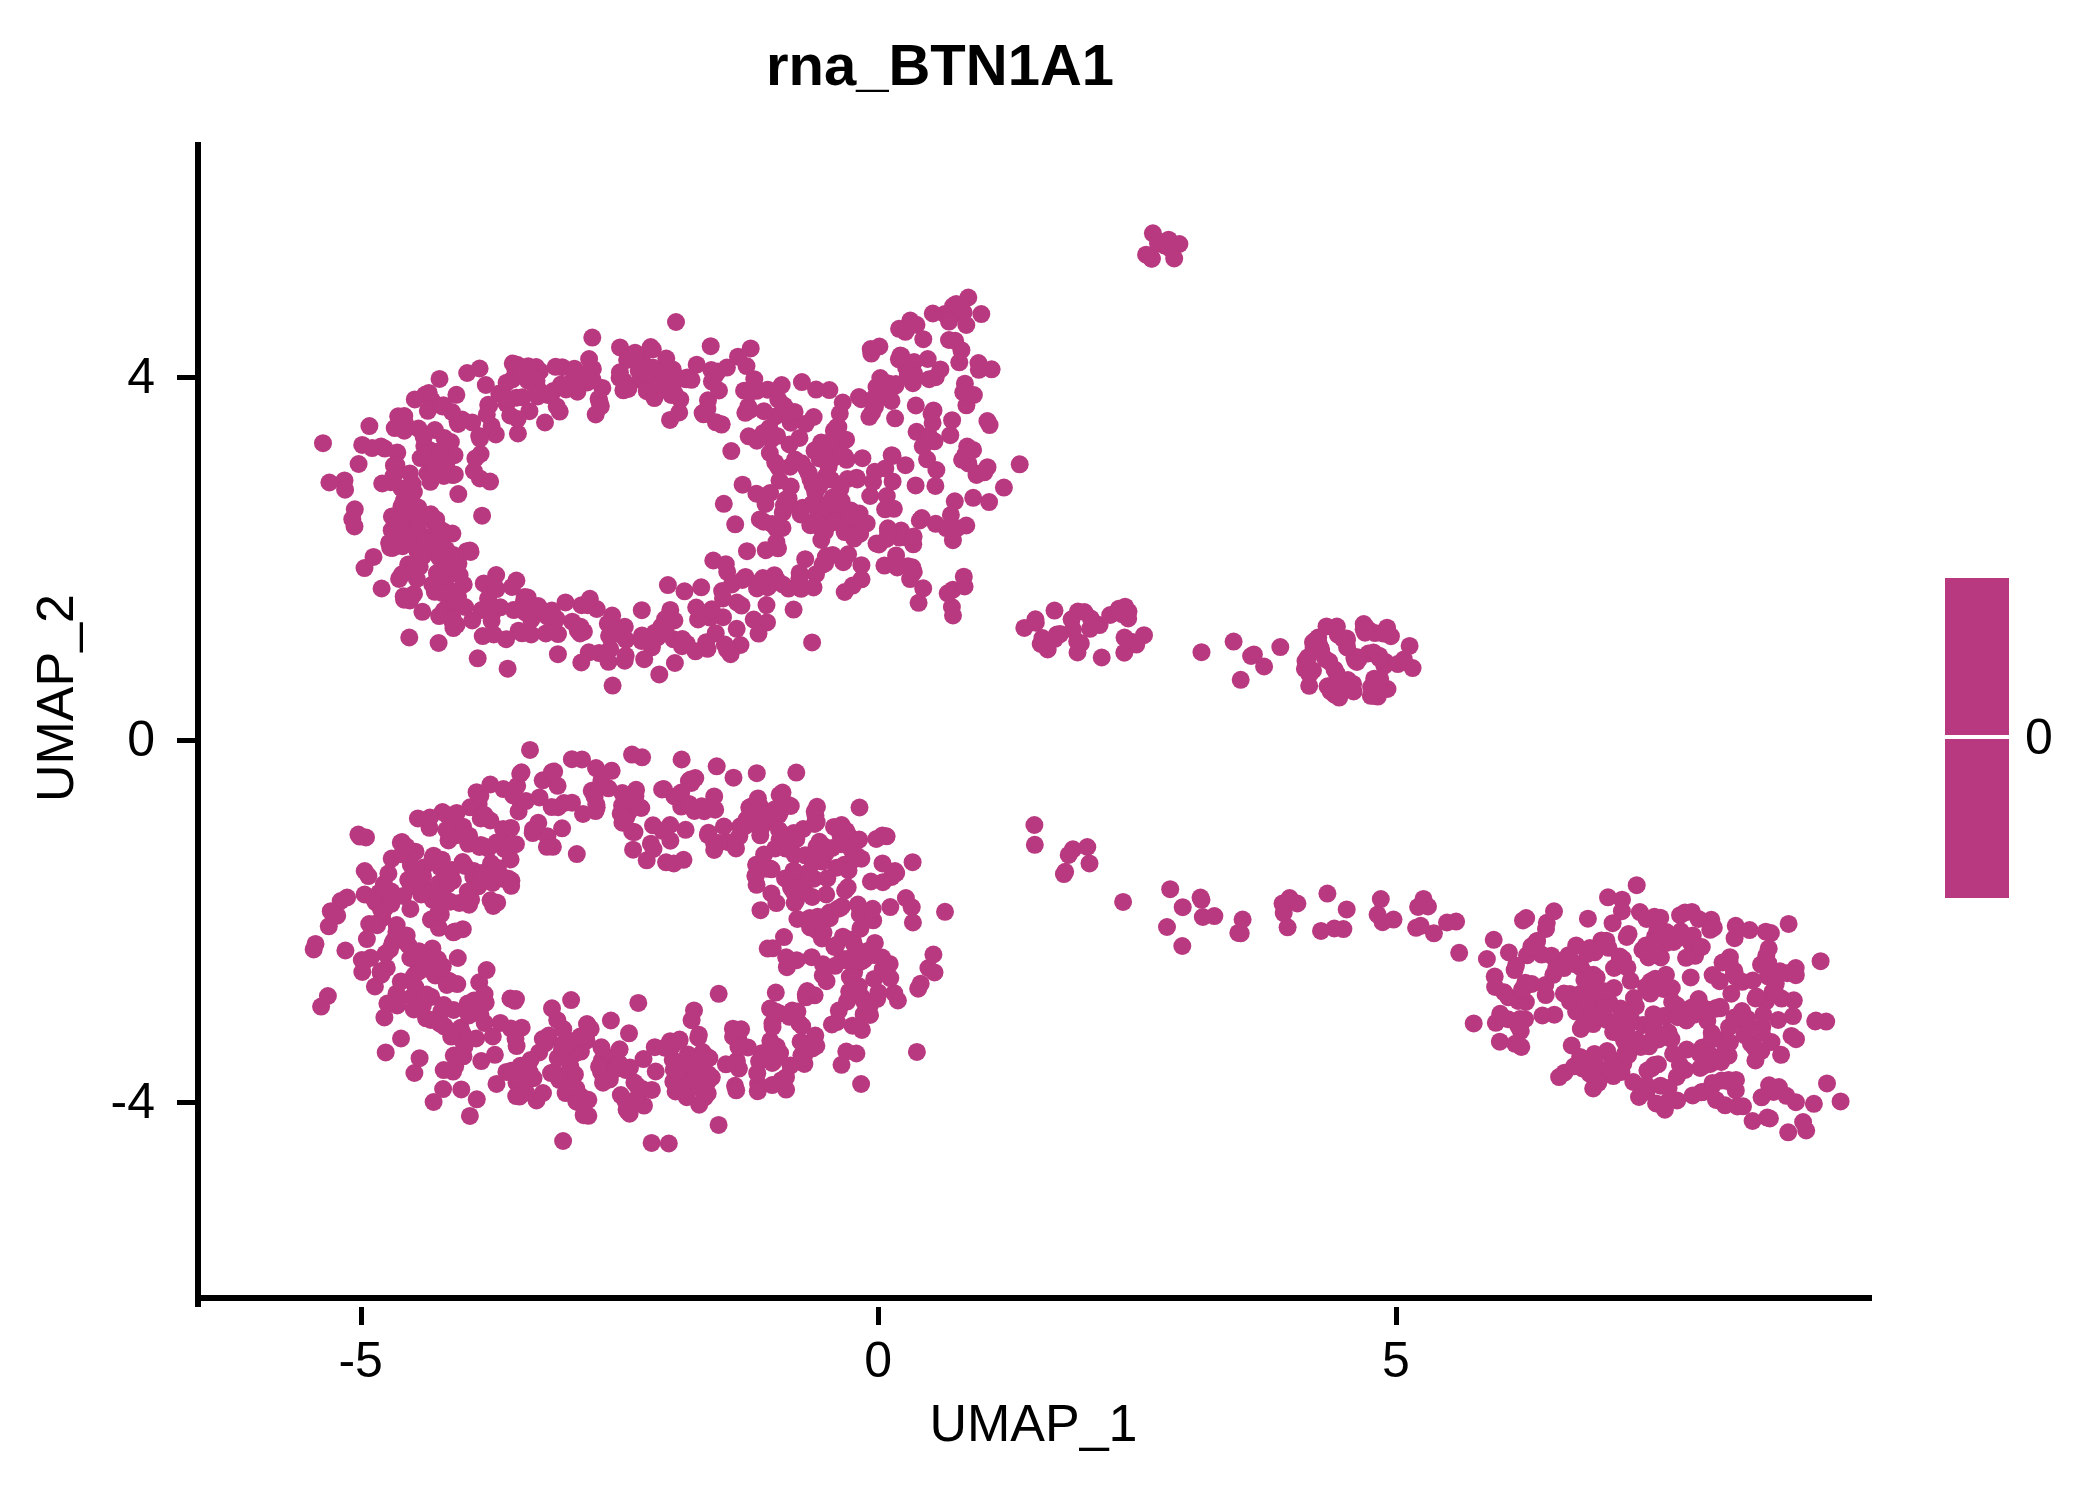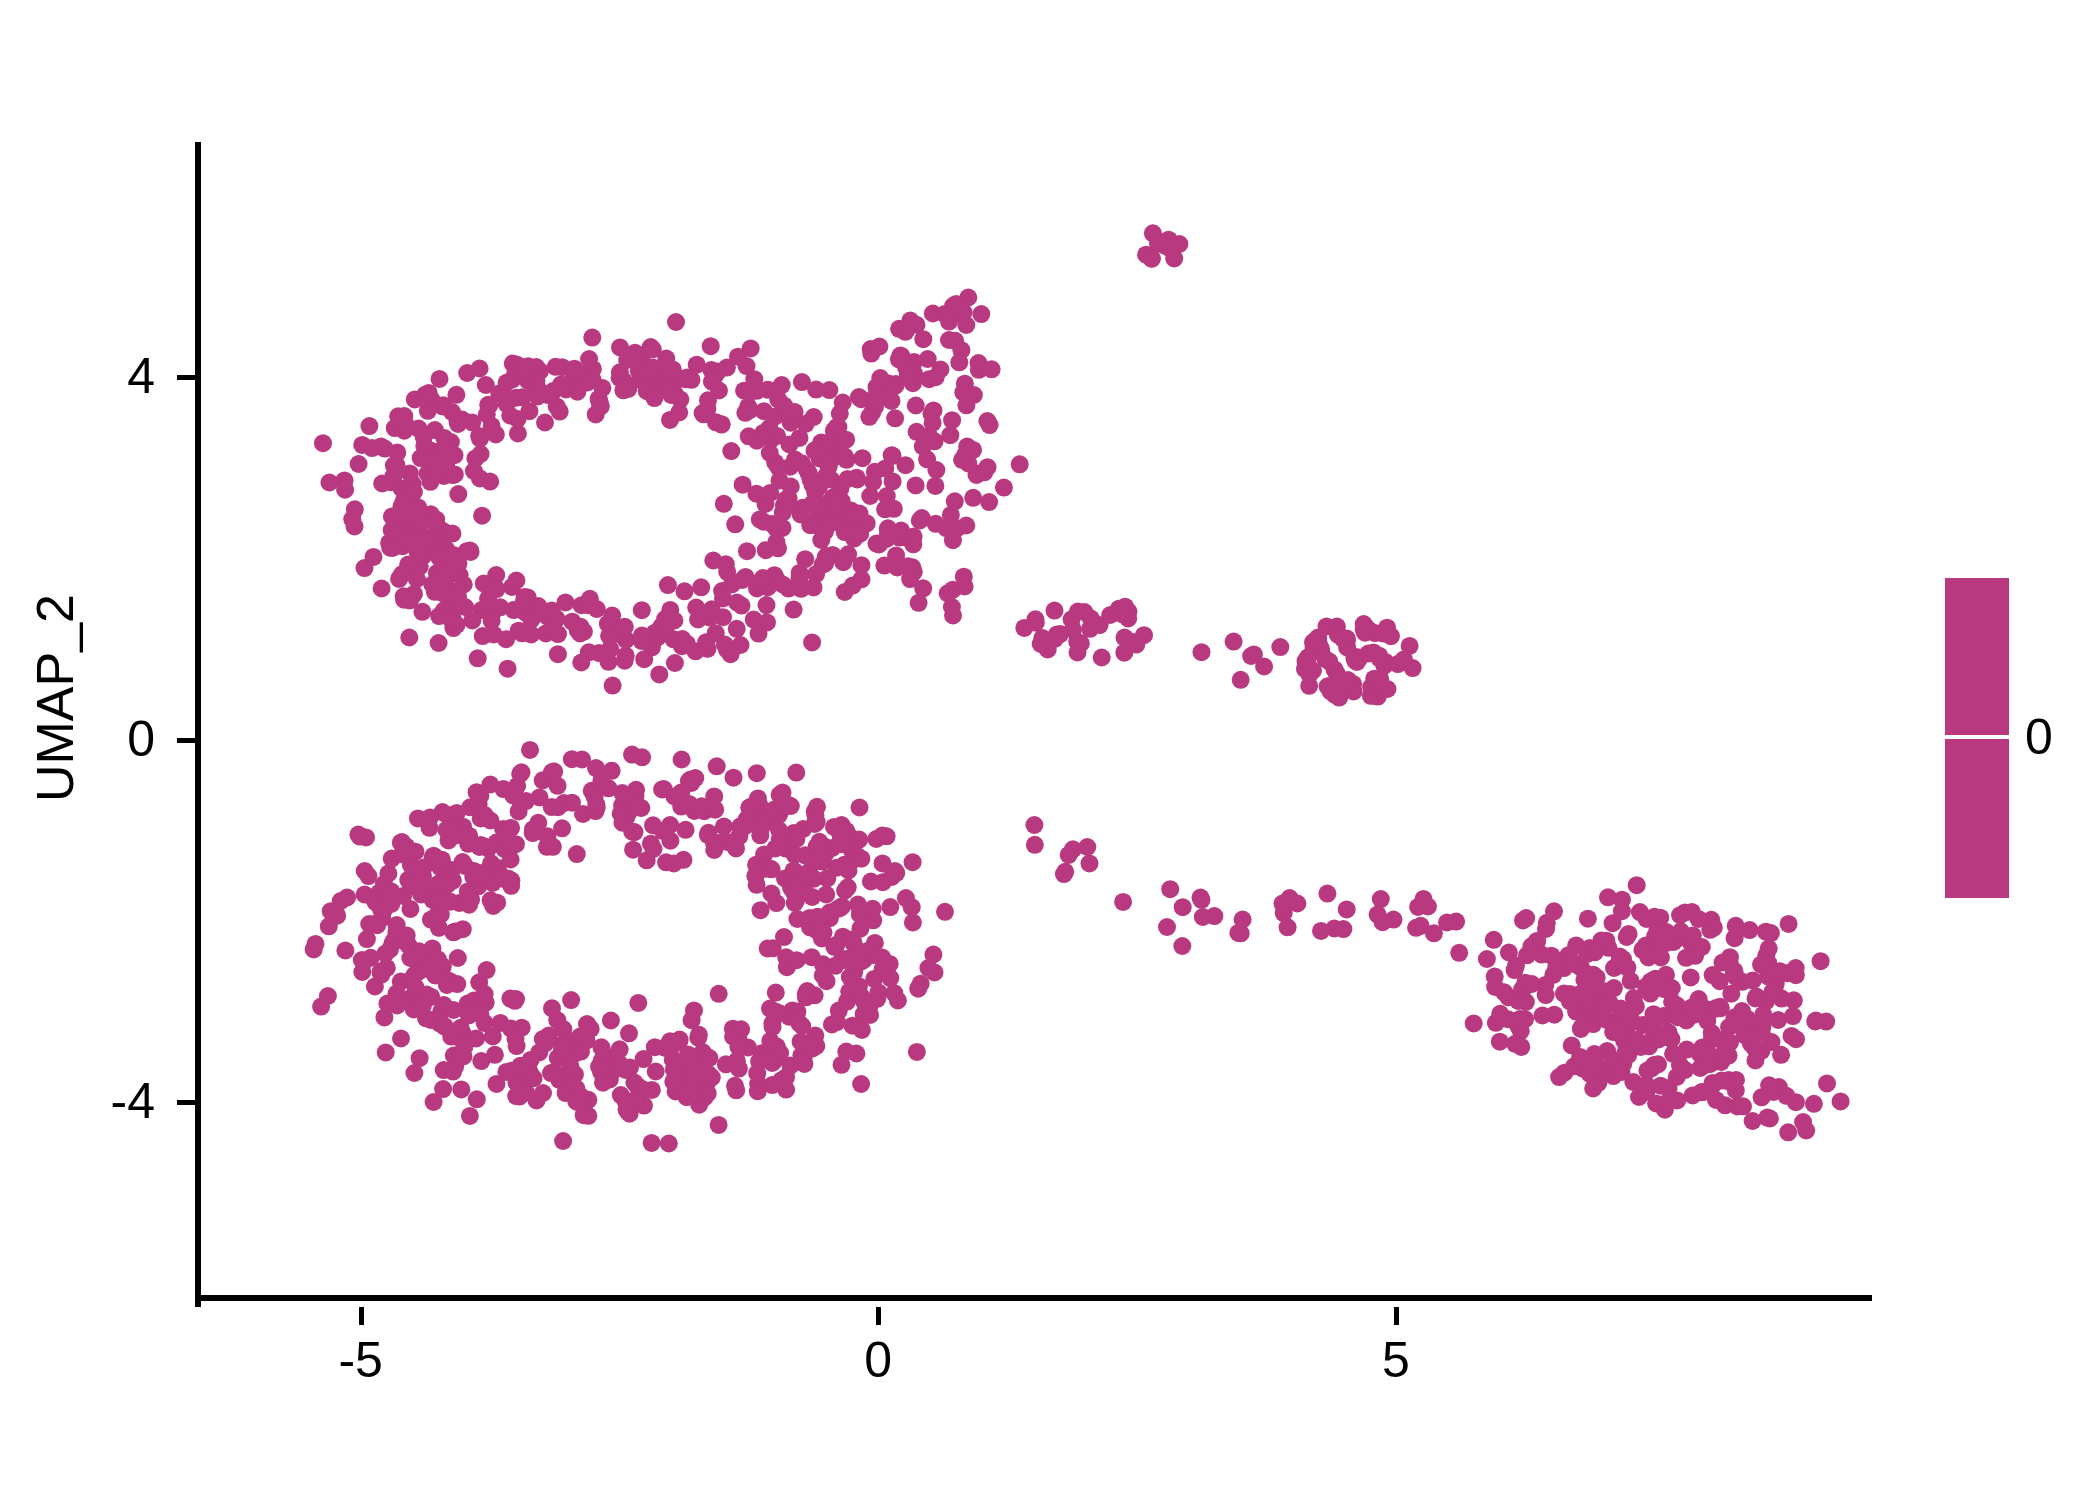--- a/index.html
+++ b/index.html
@@ -144,20 +144,21 @@
     font-size: 50px;
     color: #000000;
     line-height: 56px;
   }
 </style>
 </head>
 <body>
 
 <div id="figure">
 
+  <div id="plot-title">rna_BTN1A1</div>
 
   <div id="axis-y-line"></div>
   <div id="axis-x-line"></div>
 
   <svg id="scatter-svg" viewBox="0 0 1677 1159" preserveAspectRatio="none" xmlns="http://www.w3.org/2000/svg">
       <circle cx="251.9" cy="327.5" r="9" fill="#B8397F"></circle>
       <circle cx="386.5" cy="463.2" r="9" fill="#B8397F"></circle>
       <circle cx="620.2" cy="308.0" r="9" fill="#B8397F"></circle>
       <circle cx="460.3" cy="244.5" r="9" fill="#B8397F"></circle>
       <circle cx="271.7" cy="409.2" r="9" fill="#B8397F"></circle>
@@ -2031,20 +2032,21 @@
       <div class="tick-mark-y" style="left: 177px; top: 1099.8px;"></div>
       <div class="tick-label-y" style="left: 15px; top: 1075.8px;">-4</div>
       <div class="tick-mark-x" style="left: 358.63px; top: 1307px;"></div>
       <div class="tick-label-x" style="left: 280.63px; top: 1335px;">-5</div>
       <div class="tick-mark-x" style="left: 876.222px; top: 1307px;"></div>
       <div class="tick-label-x" style="left: 798.222px; top: 1335px;">0</div>
       <div class="tick-mark-x" style="left: 1393.81px; top: 1307px;"></div>
       <div class="tick-label-x" style="left: 1315.81px; top: 1335px;">5</div>
     </div>
 
+  <div id="axis-label-x">UMAP_1</div>
 
   <div id="axis-label-y">UMAP_2</div>
 
   <div id="legend">
     <div id="colorbar" style="background: rgb(184, 57, 127);"></div>
     <div id="colorbar-tick"></div>
     <div id="colorbar-tick-gap"></div>
     <div id="legend-label-0">0</div>
   </div>
 

